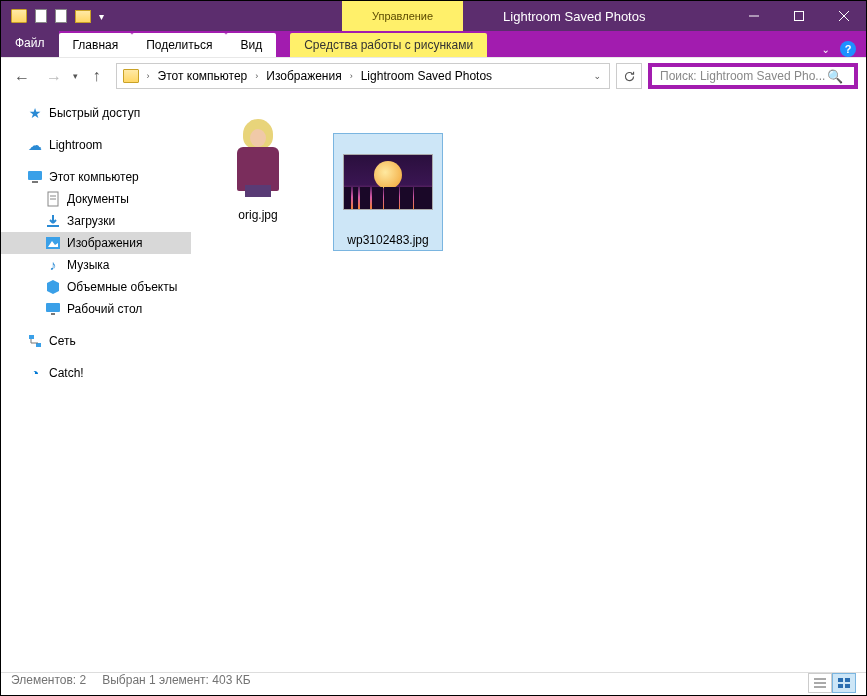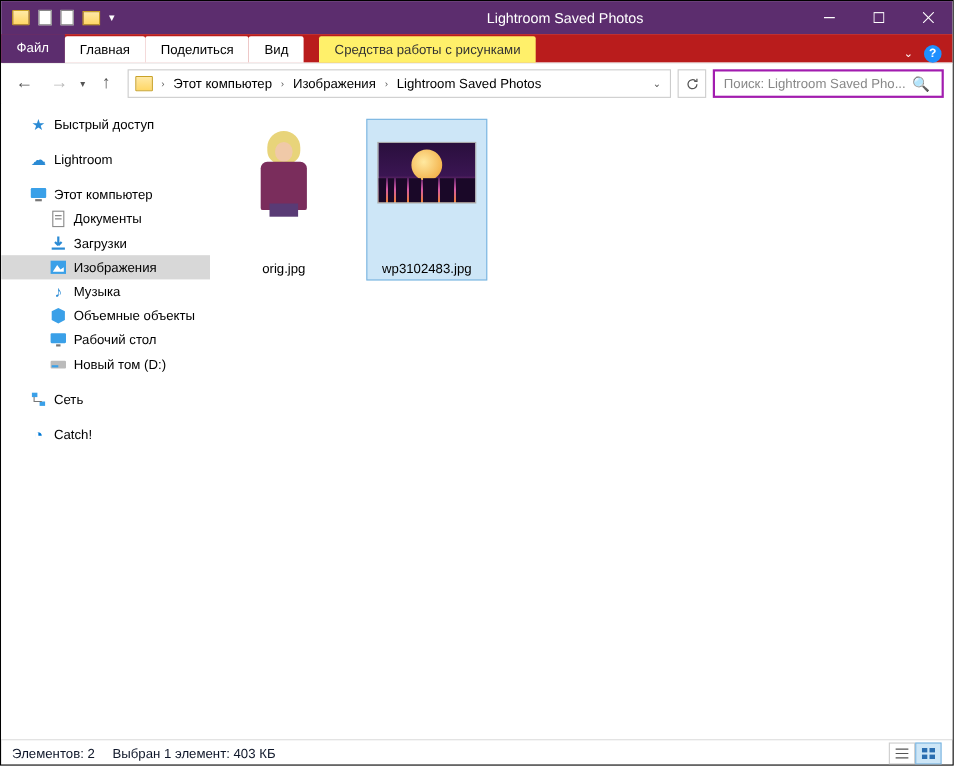--- a/index.html
+++ b/index.html
@@ -63,21 +63,21 @@
   .win-btn {
     width: 45px;
     display: flex;
     align-items: center;
     justify-content: center;
   }
   .win-btn svg { stroke: #fff; fill: none; }
   
   .ribbon-tabs {
     height: 26px;
-    background: #b91c1c;
+    background: #a21caf;
     display: flex;
     align-items: flex-end;
     justify-content: flex-end;
   }
   .ribbon-tabs .file-tab {
     background: #5c2d6e;
     color: #fff;
     padding: 5px 14px 6px;
     font-size: 12px;
     border-bottom: 1px solid #5c2d6e;
@@ -135,21 +135,21 @@
   .bc-folder { margin: 0 2px; }
   .bc-seg { padding: 0 2px; }
   .bc-caret { font-size: 9px; color: #555; padding: 0 2px; }
   .bc-end-caret { margin-left: auto; padding-right: 4px; font-size: 9px; color: #555; }
   .refresh-btn {
     width: 26px; height: 26px; border: 1px solid #ccc;
     display: flex; align-items: center; justify-content: center;
   }
   .search-box {
     width: 210px; height: 26px;
-    border: 2px solid #a21caf;
+    border: 4px solid #a21caf;
     display: flex; align-items: center;
     padding: 0 6px;
     color: #888;
   }
   .search-box input {
     border: none; outline: none; flex: 1; font-size: 12px; color: #333;
   }
   .search-box input::placeholder { color: #888; }
   .mag-icon { font-size: 13px; color: #777; padding-right: 4px;}
   
@@ -192,26 +192,26 @@
     gap: 20px;
     align-items: flex-start;
   }
   .file-item {
     width: 110px;
     display: flex;
     flex-direction: column;
     align-items: center;
     padding: 4px;
     text-align: center;
-    gap: 29px;
   }
   .file-item.selected {
     background: #cde6f7;
     border: 1px solid #7ab5e0;
     padding: 3px;
+    margin-top: 25px;
   }
   .thumb {
     width: 90px; height: 90px;
     display: flex; align-items: center; justify-content: center;
     margin-bottom: 6px;
   }
   .thumb-person {
     width: 55px; height: 80px;
     background: #fff;
     position: relative;
@@ -261,24 +261,23 @@
         #1a0828 64% 78%, transparent 78% 80%,
         #1a0828 80% 100%);
   }
   .file-name { font-size: 12px; padding: 0 2px; word-break: break-word; }
 
   
   .statusbar {
     height: 24px;
     border-top: 1px solid #ddd;
     display: flex;
-    align-items: center;
     padding: 0 10px;
     font-size: 12px;
-    color: #0f172a;
+    color: #737373;
     gap: 16px;
   }
   .statusbar .spacer { flex: 1; }
   .view-toggle { display: flex; gap: 0; }
   .view-btn {
     width: 24px; height: 20px;
     border: 1px solid #ccc;
     display: flex; align-items: center; justify-content: center;
     font-size: 10px;
   }
@@ -289,20 +288,23 @@
 
 <div class="titlebar">
   <div class="titlebar-qat">
     <span class="folder-glyph"></span>
     <span class="mini-icon"></span>
     <span class="mini-icon"></span>
     <span class="mini-folder"></span>
     <span class="qat-sep">▾</span>
   </div>
   <div style="flex:1"></div>
+  <div class="titlebar-context">
+    <span>Управление</span>
+  </div>
   <div class="titlebar-spacer">Lightroom Saved Photos</div>
   <div class="win-buttons">
     <div class="win-btn">
       <svg width="10" height="10">
           <line x1="0" y1="5" x2="10" y2="5" stroke-width="1"></line>
         </svg>
     </div>
     <div class="win-btn">
       <svg width="10" height="10">
           <rect x="0.5" y="0.5" width="9" height="9" stroke-width="1"></rect>
@@ -422,29 +424,20 @@
       <span>Объемные объекты</span>
     </div>
     <div class="tree-item depth2">
       <span class="ico">
         <svg viewBox="0 0 16 16">
             <rect x="1" y="2" width="14" height="9" rx="1" fill="#3aa0e8"></rect>
             <rect x="6" y="12" width="4" height="2" fill="#777"></rect>
           </svg>
       </span>
       <span>Рабочий стол</span>
-    </div>
-    <div class="tree-item depth2">
-      <span class="ico">
-        <svg viewBox="0 0 16 16">
-            <rect x="1" y="5" width="14" height="7" rx="1" fill="#bbb"></rect>
-            <rect x="2" y="9" width="6" height="2" fill="#3aa0e8"></rect>
-          </svg>
-      </span>
-      <span>Новый том (D:)</span>
     </div>
     <div class="tree-gap"></div>
     <div class="tree-item">
       <span class="ico ico-network">
         <svg viewBox="0 0 16 16">
             <rect x="2" y="2" width="5" height="4" fill="#3aa0e8"></rect>
             <rect x="9" y="10" width="5" height="4" fill="#3aa0e8"></rect>
             <path d="M4 6v4h7" stroke="#777" fill="none"></path>
           </svg>
       </span>

